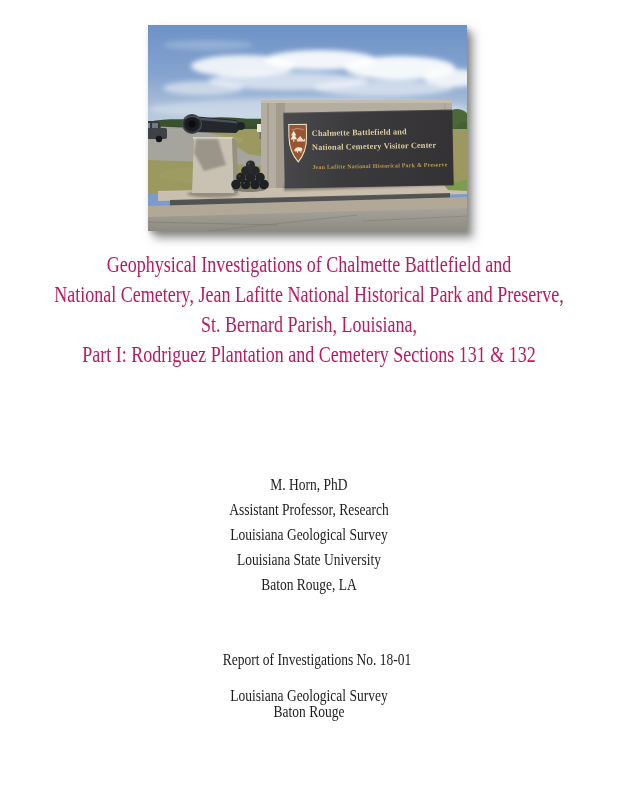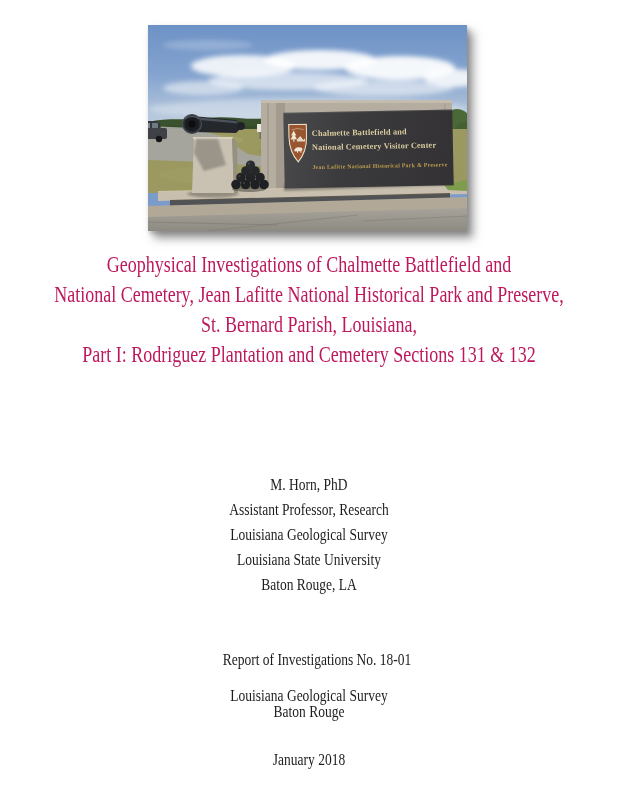--- a/index.html
+++ b/index.html
@@ -222,17 +222,14 @@
 
   <div class="tblock report-no">
     <div class="bline">Report of Investigations No. 18-01</div>
   </div>
 
   <div class="tblock publisher">
     <div class="bline">Louisiana Geological Survey</div>
     <div class="bline">Baton Rouge</div>
   </div>
 
-  <div class="tblock pubdate">
-    <div class="bline">January 2018</div>
-  </div>
 
 </div>
 
 </body></html>

